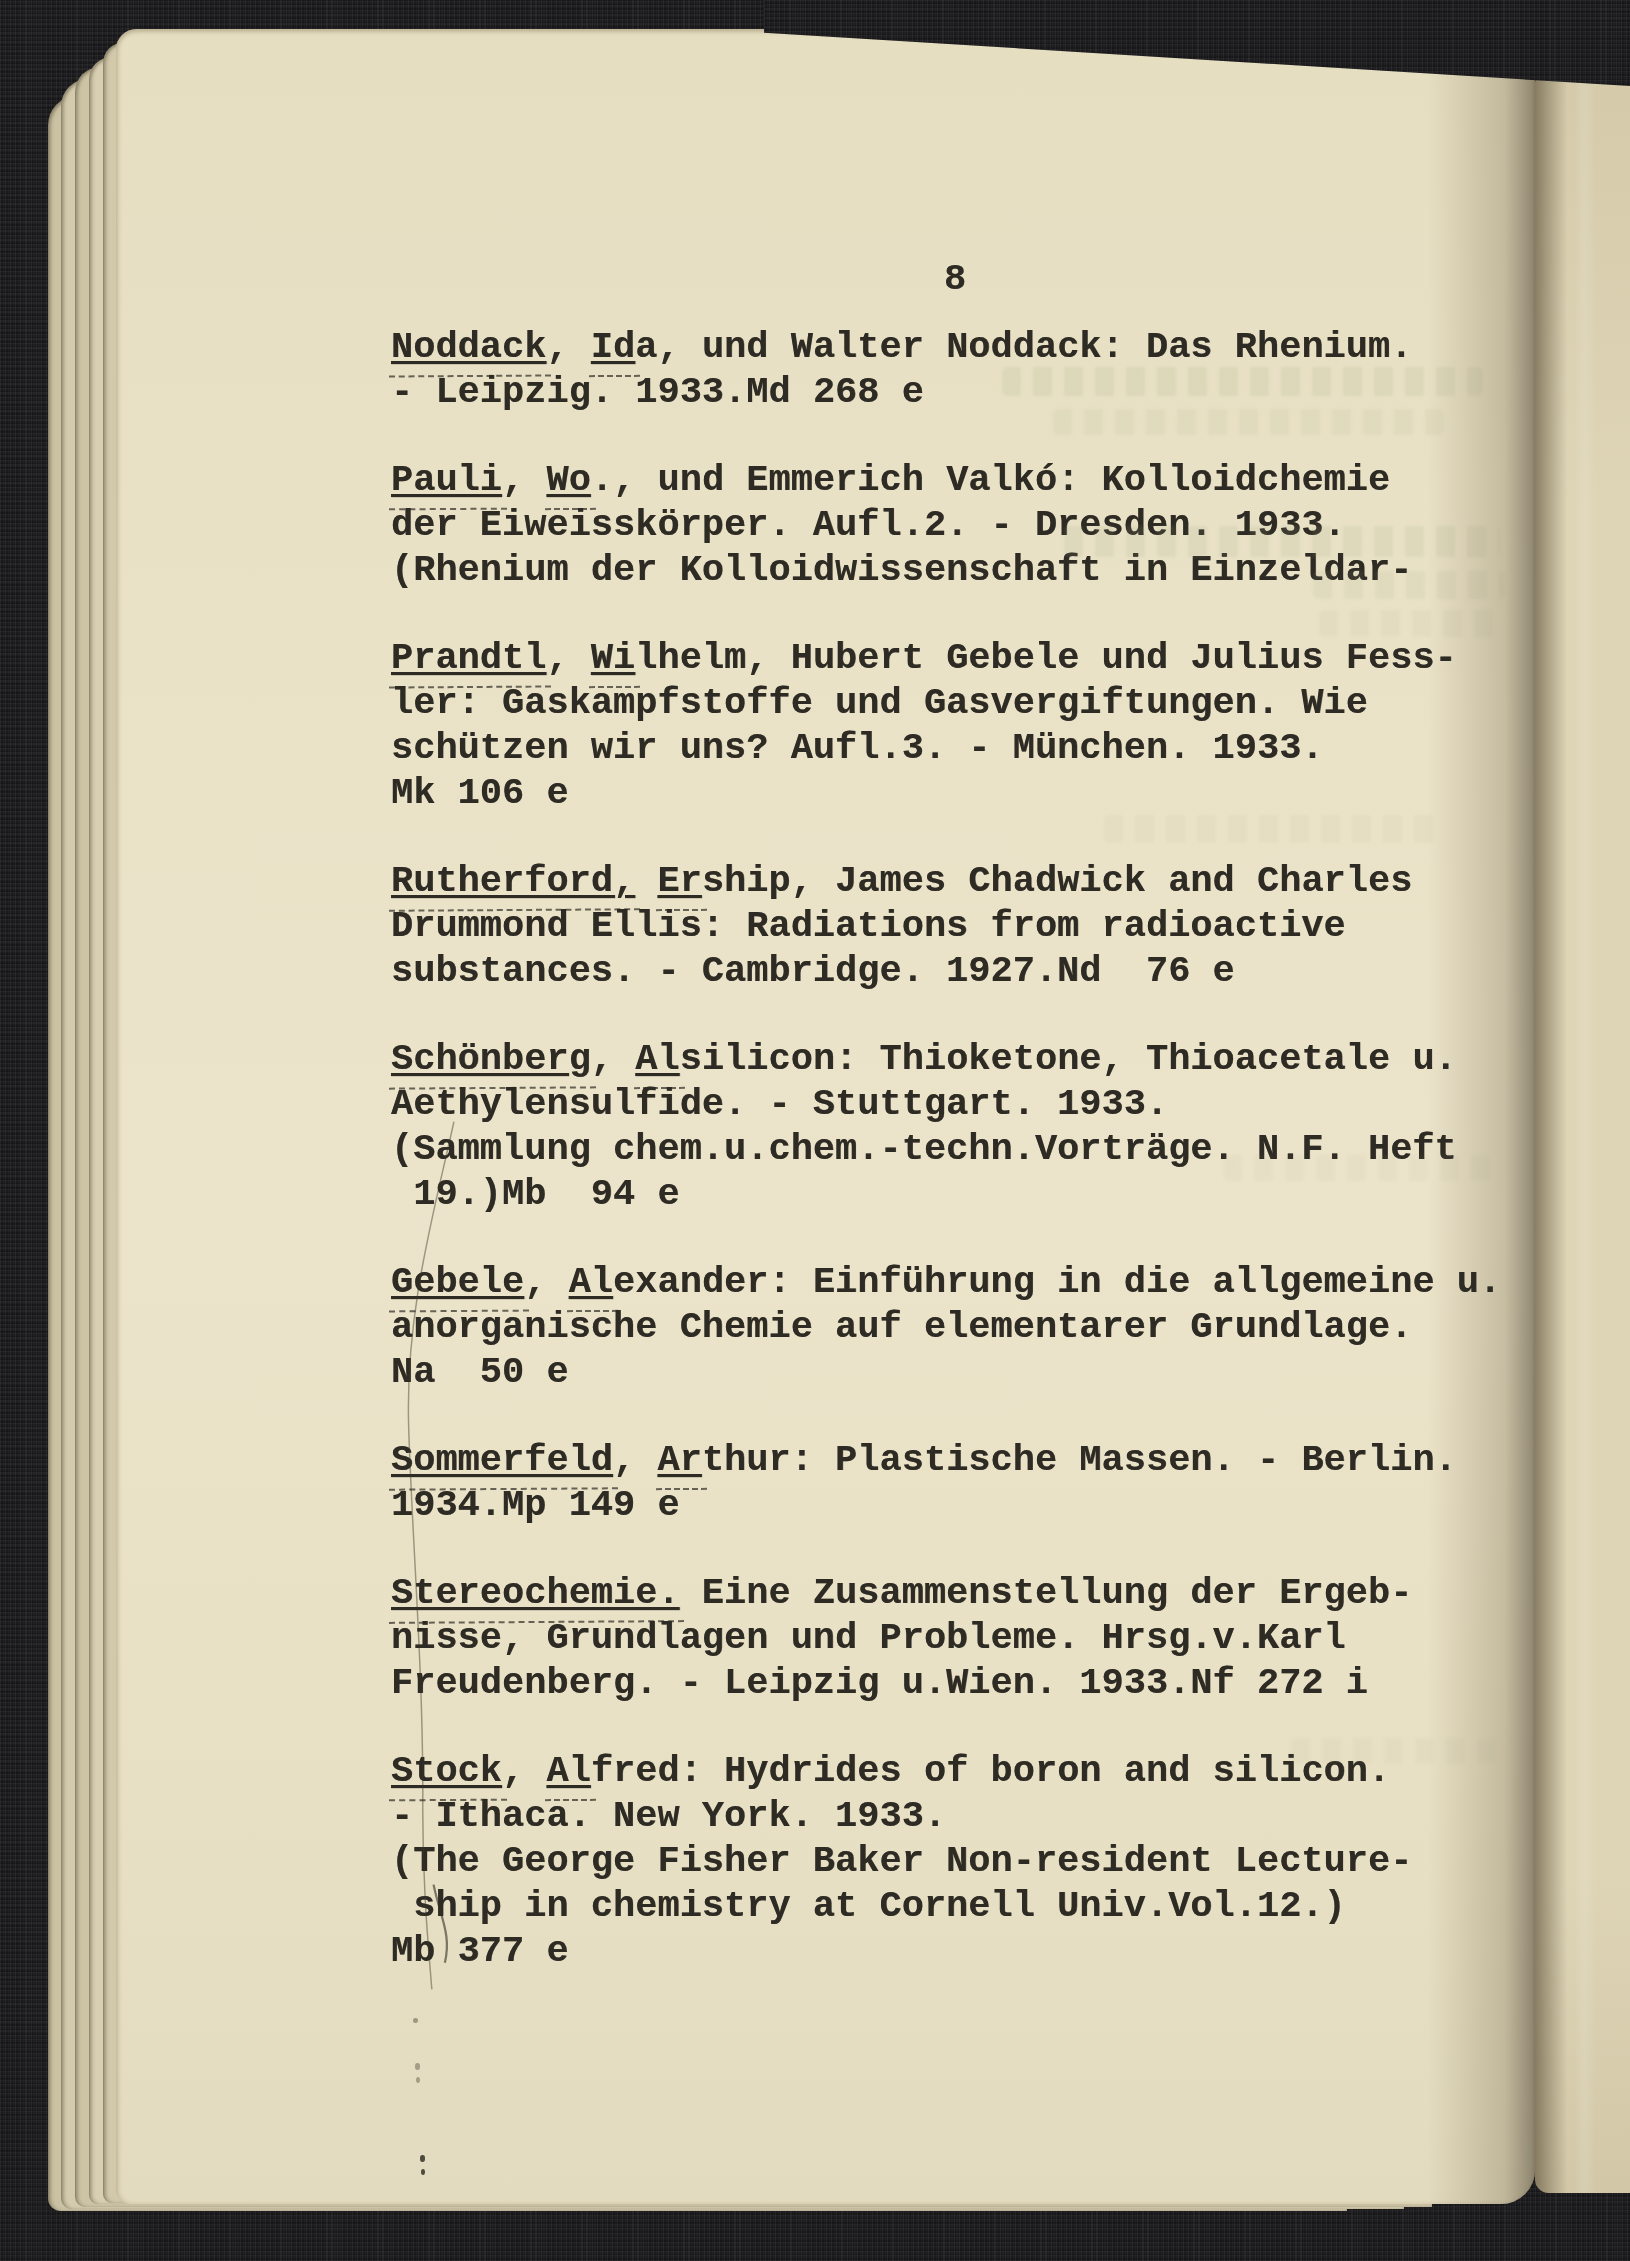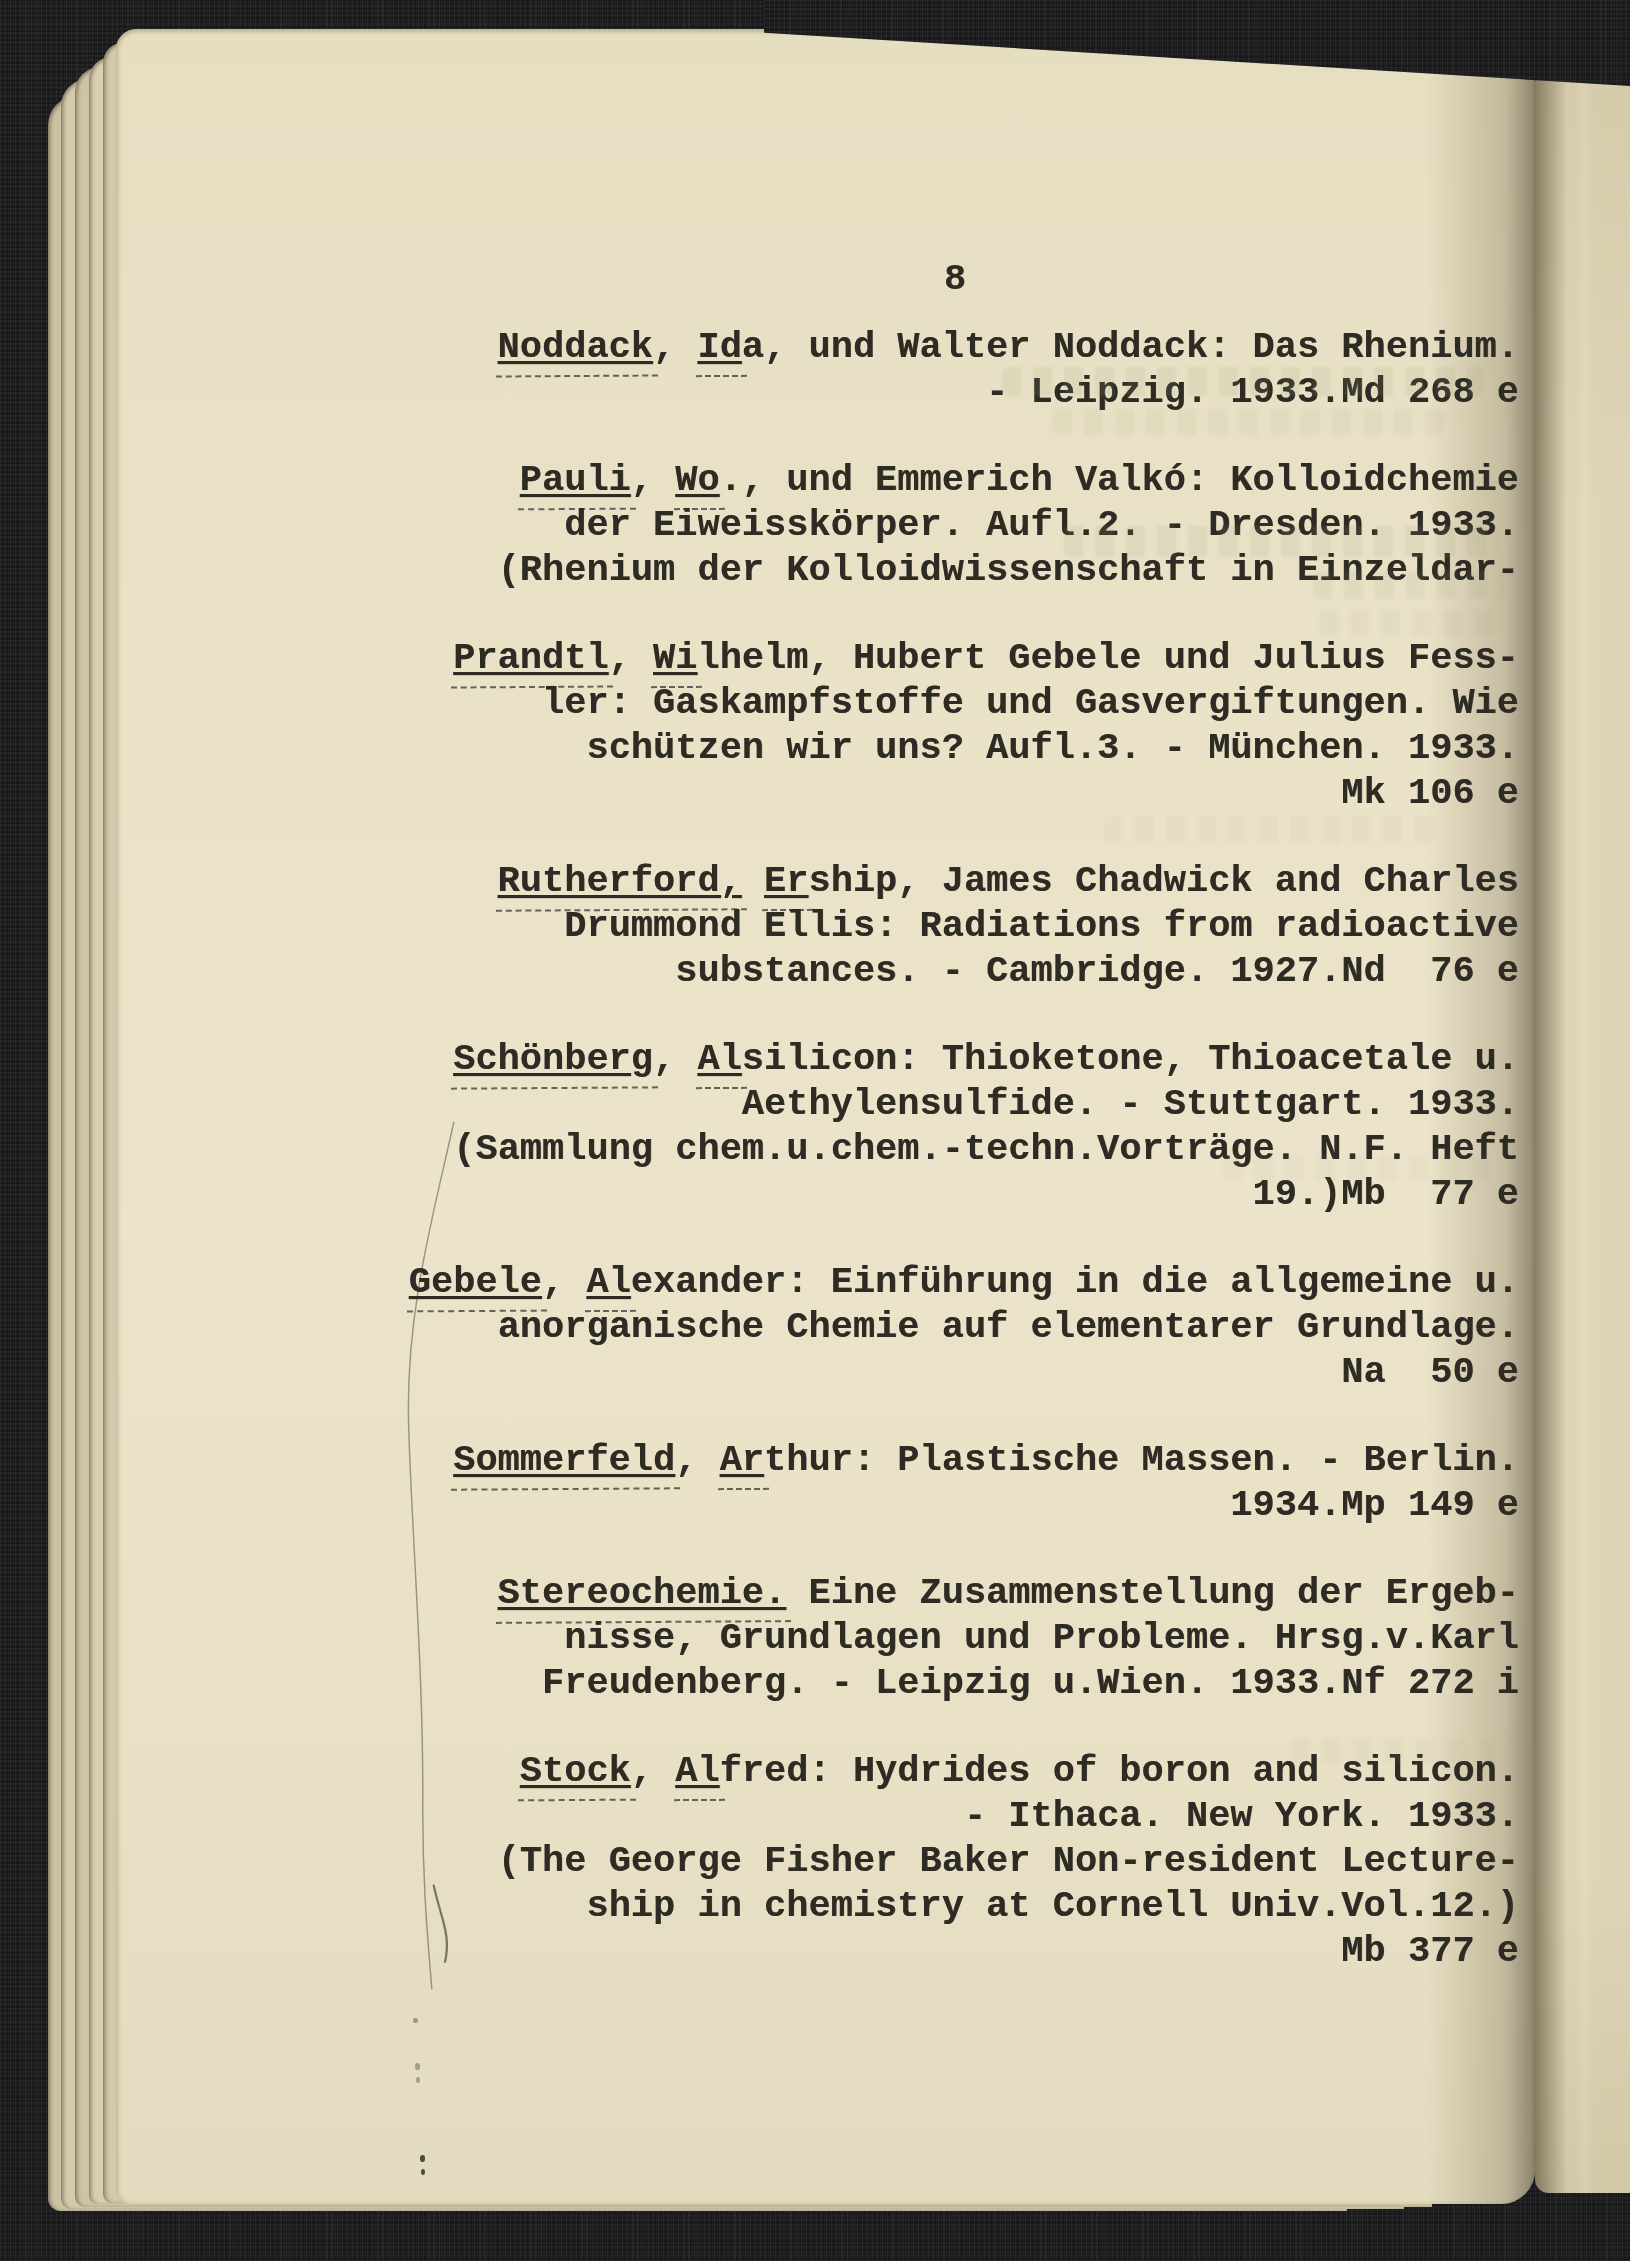--- a/index.html
+++ b/index.html
@@ -49,21 +49,21 @@
     clip-path:polygon(0 0,100% 0,100% 100%,0 38%);}
   
   #text-block{
     position:absolute;left:275px;top:0;width:1128px;padding-top:228px;
     font-size:37px;line-height:45px;font-weight:700;
     color:var(--ink,#2e2b24);
     text-shadow:0.3px 0.3px 0.3px rgba(46,43,36,.55);
   }
   .page-number{text-align:center;margin-bottom:22.6px;}
   .entry{margin-bottom:43px;}
-  .line{display:flex;justify-content:flex-end;min-height:45px;}
+  .line{display:flex;justify-content:flex-start;min-height:45px;}
   .line,.line span{white-space:pre;}
   .u{position:relative;text-decoration:underline;text-decoration-thickness:2.5px;text-underline-offset:4px;}
   .u::after{content:"";position:absolute;left:-1.7px;right:-5.1px;bottom:-9.6px;
     border-top:2px dashed rgba(46,43,36,.7);transform:rotate(-0.35deg);}
   
   .bleed{position:absolute;filter:blur(1.7px);border-radius:5.7px;opacity:.85;
     background:repeating-linear-gradient(90deg, rgba(150,160,125,.17) 0 19px, rgba(150,160,125,0) 19px 31px);}
   
   .tick{position:absolute;width:5.1px;height:7.4px;border-radius:45%;background:rgba(52,48,38,.85);}
   .tick.faint{background:rgba(70,64,50,.4);}
@@ -114,21 +114,21 @@
           </article>
           <article class="entry">
             <div class="line"><span class="left"><span class="u">Rutherford,</span><span> </span><span class="u">Er</span><span>ship, James Chadwick and Charles</span></span></div>
             <div class="line"><span class="left">Drummond Ellis: Radiations from radioactive</span></div>
             <div class="line"><span class="left">substances. - Cambridge. 1927.</span><span class="call">Nd  76 e</span></div>
           </article>
           <article class="entry">
             <div class="line"><span class="left"><span class="u">Schönberg</span><span>, </span><span class="u">Al</span><span>silicon: Thioketone, Thioacetale u.</span></span></div>
             <div class="line"><span class="left">Aethylensulfide. - Stuttgart. 1933.</span></div>
             <div class="line"><span class="left">(Sammlung chem.u.chem.-techn.Vorträge. N.F. Heft</span></div>
-            <div class="line"><span class="left"> 19.)</span><span class="call">Mb  77 e</span></div>
+            <div class="line"><span class="left"> 19.)</span><span class="call">Mb  94 e</span></div>
           </article>
           <article class="entry">
             <div class="line"><span class="left"><span class="u">Gebele</span><span>, </span><span class="u">Al</span><span>exander: Einführung in die allgemeine u.</span></span></div>
             <div class="line"><span class="left">anorganische Chemie auf elementarer Grundlage.</span></div>
             <div class="line"><span class="call">Na  50 e</span></div>
           </article>
           <article class="entry">
             <div class="line"><span class="left"><span class="u">Sommerfeld</span><span>, </span><span class="u">Ar</span><span>thur: Plastische Massen. - Berlin.</span></span></div>
             <div class="line"><span class="left">1934.</span><span class="call">Mp 149 e</span></div>
           </article>

